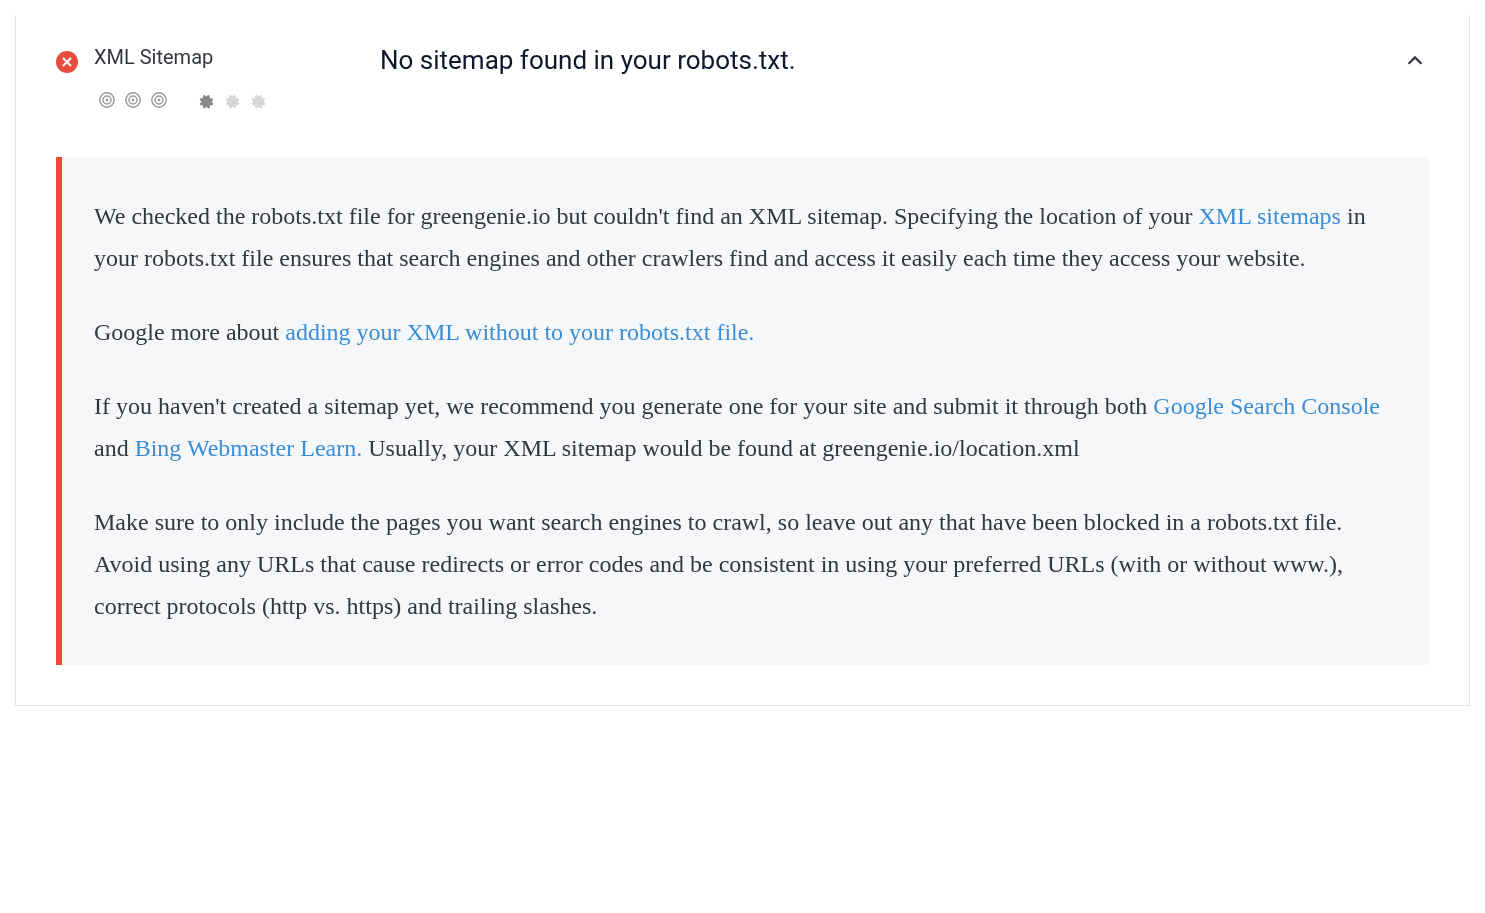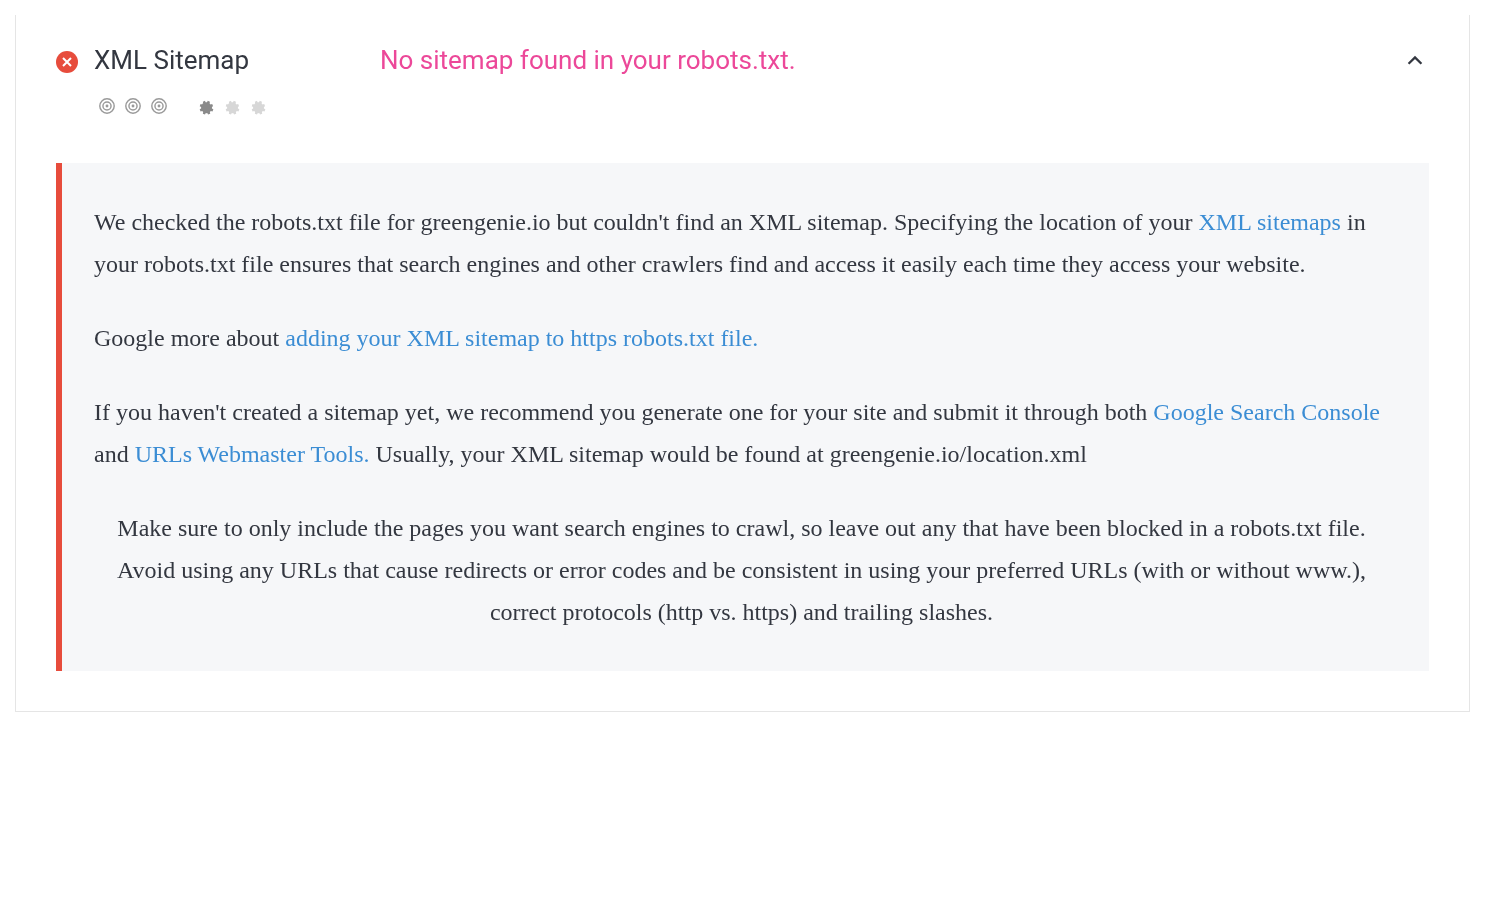--- a/index.html
+++ b/index.html
@@ -43,21 +43,21 @@
       fill: #ffffff;
     }
     .title-block {
       display: flex;
       flex-direction: column;
       gap: 22px;
       flex-shrink: 0;
       width: 270px;
     }
     .title {
-      font-size: 26px;
+      font-size: 20px;
       color: #333740;
       font-weight: 400;
     }
     .rating-row {
       display: flex;
       align-items: center;
       gap: 28px;
       padding-left: 4px;
     }
     .rating-group {
@@ -67,21 +67,21 @@
     .target-icon {
       width: 18px;
       height: 18px;
     }
     .gear-icon {
       width: 18px;
       height: 18px;
     }
     .summary {
       font-size: 26px;
-      color: #ec4899;
+      color: #0f172a;
       font-weight: 400;
       flex: 1;
       padding-top: 0;
     }
     .chevron {
       width: 28px;
       height: 28px;
       flex-shrink: 0;
       cursor: pointer;
       display: flex;
@@ -104,21 +104,20 @@
     }
     .details p {
       font-size: 24px;
       line-height: 1.75;
       color: #333740;
       margin-bottom: 32px;
       font-family: Liberation Serif, serif;
     }
     .details p:last-child {
       margin-bottom: 0;
-      text-align: center;
     }
     .details a {
       color: #3b8dd4;
       text-decoration: none;
     }
   </style>
 </head>
 <body>
 
 <div class="card">
@@ -167,20 +166,20 @@
           <polyline points="5 15 12 8 19 15"></polyline>
         </svg>
     </div>
   </div>
 
   <div class="details">
     <p>
       <span>We checked the robots.txt file for greengenie.io but couldn't find an XML sitemap. Specifying the location of your </span><a href="#">XML sitemaps</a><span> in your robots.txt file ensures that search engines and other crawlers find and access it easily each time they access your website.</span>
     </p>
     <p>
-      <span>Google more about </span><a href="#">adding your XML sitemap to https robots.txt file.</a>
+      <span>Google more about </span><a href="#">adding your XML without to your robots.txt file.</a>
     </p>
     <p>
-      <span>If you haven't created a sitemap yet, we recommend you generate one for your site and submit it through both </span><a href="#">Google Search Console</a><span> and </span><a href="#">URLs Webmaster Tools.</a><span> Usually, your XML sitemap would be found at greengenie.io/location.xml</span>
+      <span>If you haven't created a sitemap yet, we recommend you generate one for your site and submit it through both </span><a href="#">Google Search Console</a><span> and </span><a href="#">Bing Webmaster Learn.</a><span> Usually, your XML sitemap would be found at greengenie.io/location.xml</span>
     </p>
     <p>Make sure to only include the pages you want search engines to crawl, so leave out any that have been blocked in a robots.txt file. Avoid using any URLs that cause redirects or error codes and be consistent in using your preferred URLs (with or without www.), correct protocols (http vs. https) and trailing slashes.</p>
   </div>
 </div>
 
 </body></html>

